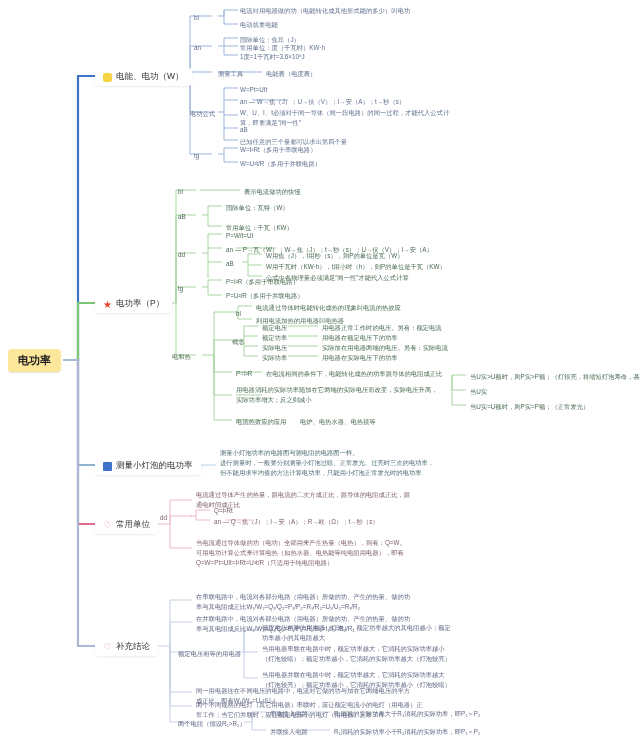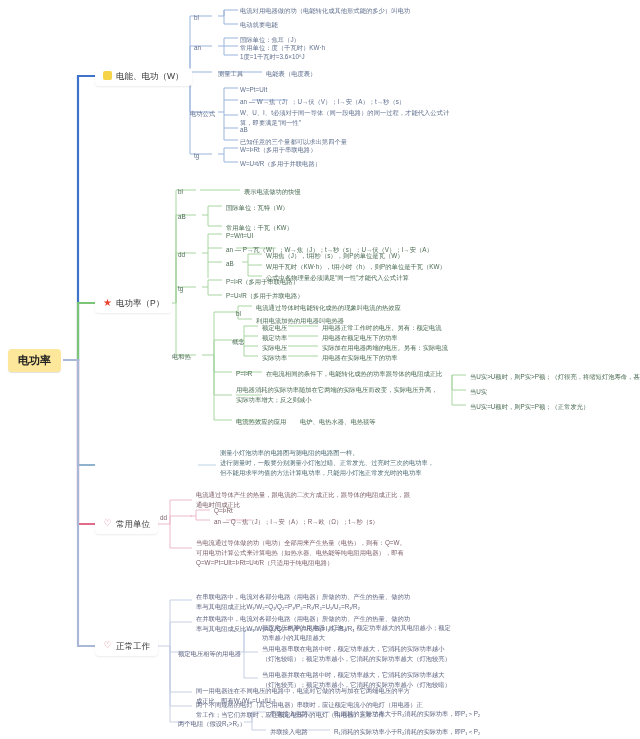--- a/index.html
+++ b/index.html
@@ -13,21 +13,21 @@
 
   .node{position:absolute;white-space:nowrap;}
   .root{
     left:8px;top:349px;
     background:#fde79a;border-radius:4px;
     padding:4px 10px;font-size:11px;font-weight:bold;color:#222;
     box-shadow:0 1px 1px rgba(0,0,0,.12);
   }
   .branch{
     background:#fff;border-radius:4px;padding:3px 8px;
-    font-size:8.5px;color:#333;display:flex;gap:4px;
+    font-size:8.5px;color:#333;display:flex;align-items:center;gap:4px;
     box-shadow:0 1px 2px rgba(0,0,0,.08);
   }
   .ico{display:inline-block;width:9px;height:9px;line-height:9px;font-size:9px;text-align:center;}
   .ico.sq-yellow{background:#f5d547;border-radius:2px;}
   .ico.sq-blue{background:#3f72c9;border-radius:1px;}
   .ico.star{color:#e8432f;font-size:10px;}
   .ico.heart{color:#e2899f;font-size:9px;}
 
   .lbl{position:absolute;font-size:6.3px;color:#4a4a4a;white-space:nowrap;line-height:1.55;}
   .lbl.w{white-space:normal;}
@@ -131,29 +131,33 @@
   <div class="node branch" style="left:95px;top:68px;">
     <span class="ico sq-yellow"></span>
     <span>电能、电功（W）</span>
   </div>
 
   <div class="node branch" style="left:95px;top:295px;">
     <span class="ico star">★</span>
     <span>电功率（P）</span>
   </div>
 
+  <div class="node branch" style="left:95px;top:457px;">
+    <span class="ico sq-blue"></span>
+    <span>测量小灯泡的电功率</span>
+  </div>
 
   <div class="node branch" style="left:95px;top:516px;">
     <span class="ico heart">♡</span>
     <span>常用单位</span>
   </div>
 
   <div class="node branch" style="left:95px;top:638px;">
     <span class="ico heart">♡</span>
-    <span>正常工作</span>
+    <span>补充结论</span>
   </div>
 
   <div class="lbl blue" style="left:194px;top:13px;">bl</div>
   <div class="lbl blue" style="left:240px;top:6px;">电流对用电器做的功（电能转化成其他形式能的多少）叫电功</div>
   <div class="lbl blue" style="left:240px;top:20px;">电动就要电能</div>
 
   <div class="lbl blue" style="left:194px;top:43px;">an</div>
   <div class="lbl blue" style="left:240px;top:35px;">国际单位：焦耳（J）</div>
   <div class="lbl blue" style="left:240px;top:43px;">常用单位：度（千瓦时）KW·h</div>
   <div class="lbl blue" style="left:240px;top:52px;">1度=1千瓦时=3.6×10⁶J</div>

